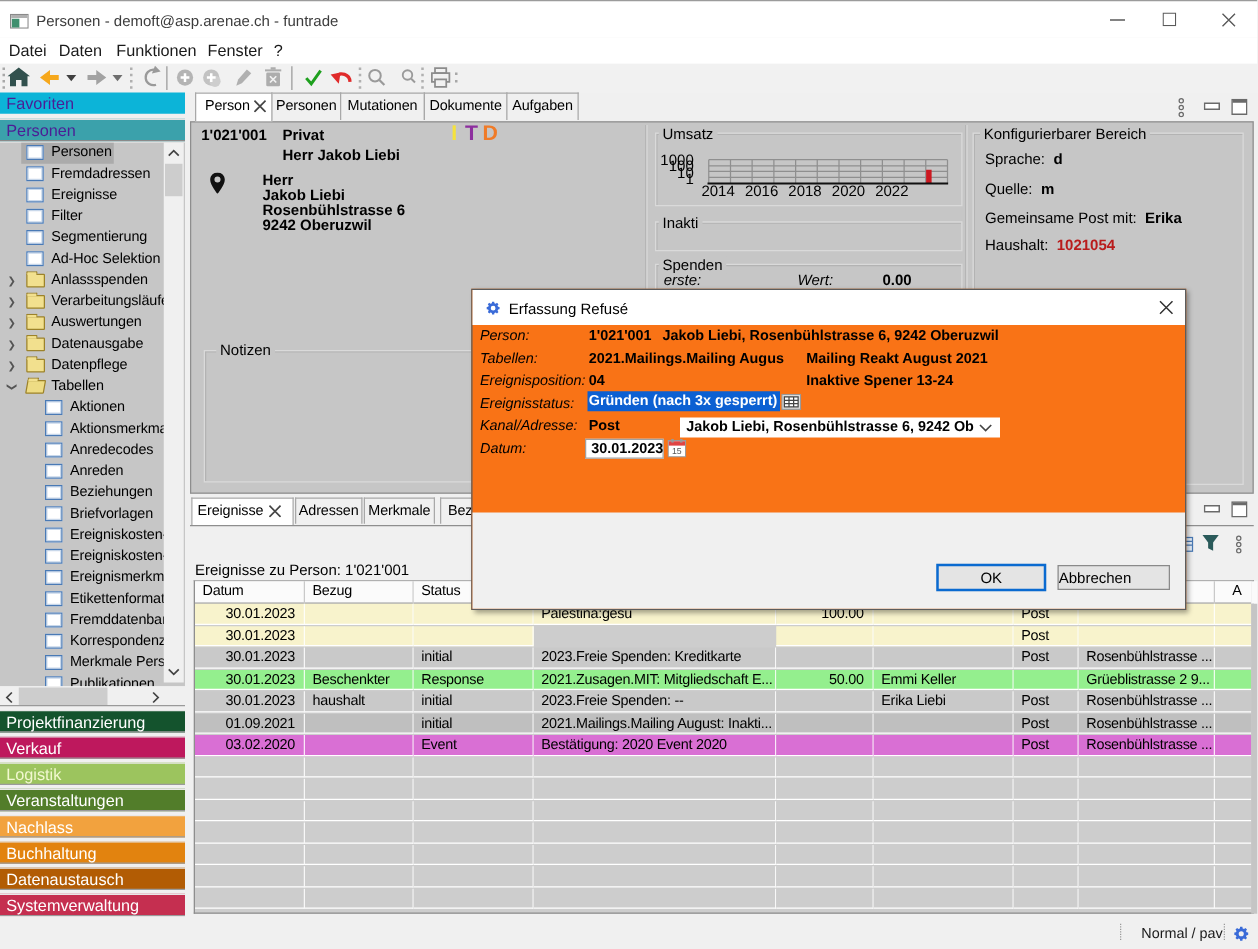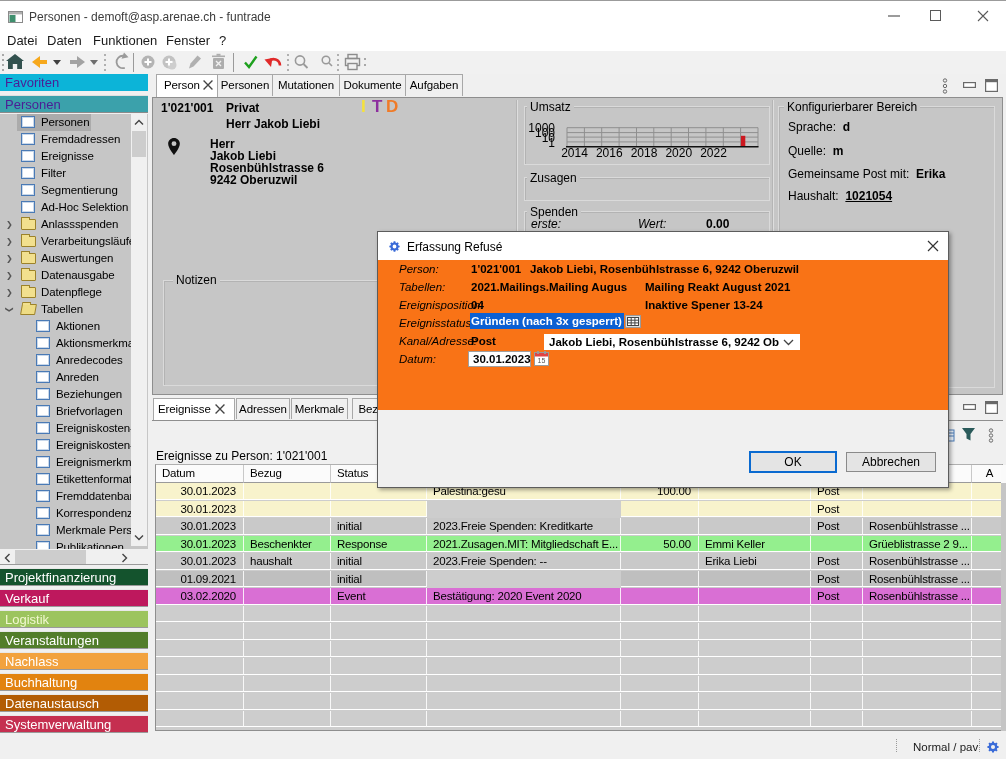--- a/index.html
+++ b/index.html
@@ -41,21 +41,21 @@
 .hd .c { background:#fbfbfb; border-right:1px solid #c9c9c9; border-bottom:1px solid #9a9a9a; height:17.5px; line-height:17px; }
 .y .c { background:#f8f3cc; }
 .g1 .c { background:#c9c9c9; }
 .g2 .c { background:#bfbfbf; }
 .gr .c { background:#94ef8e; }
 .m .c { background:#d96fd4; }
 .e .c { background:#cdcdcd; }
 
 
 #dialog { left:377px; top:231px; width:572px; height:257px; background:#f97316; border:1px solid #5c5c5c; box-shadow:2px 2px 4px rgba(0,0,0,.35); z-index:10; }
-.dlbl { position:absolute; left:21px; font-size:11.5px; line-height:14px;font-style:italic; }
+.dlbl { position:absolute; left:6px; font-size:11.5px; line-height:14px;font-style:italic; }
 .dval { position:absolute; font-size:11.5px; line-height:14px; font-weight:bold; white-space:nowrap; }
 </style>
 </head>
 <body>
 
 <div class="abs" id="titlebar">
   <svg class="abs" style="left:8px;top:10px" width="15" height="12" viewBox="0 0 15 12">
     <rect x="0.5" y="0.5" width="14" height="11" fill="#fff" stroke="#8a8a8a"></rect>
     <rect x="1" y="1" width="13" height="2.4" fill="#b0b0b0"></rect>
     <rect x="1.5" y="4" width="6" height="7" fill="#3f8f6e"></rect>
@@ -372,34 +372,34 @@
         <text x="31" y="27" text-anchor="end">1</text>
         <text x="50.5" y="37" text-anchor="middle">2014</text>
         <text x="85.3" y="37" text-anchor="middle">2016</text>
         <text x="120" y="37" text-anchor="middle">2018</text>
         <text x="154.8" y="37" text-anchor="middle">2020</text>
         <text x="189.5" y="37" text-anchor="middle">2022</text>
       </g>
     </svg>
 
     <div class="abs" style="left:371px;top:79px;width:246px;height:24px;border:1px solid #dadada;box-shadow:inset 1px 1px 0 #b3b3b3"></div>
-    <div class="abs" style="left:374px;top:73px;background:#c6c6c6;padding:0 3px">Zusagen</div>
+    <div class="abs" style="left:374px;top:73px;background:#c6c6c6;padding:0 3px">Inakti</div>
 
     <div class="abs" style="left:371px;top:113px;width:246px;height:60px;border:1px solid #dadada;box-shadow:inset 1px 1px 0 #b3b3b3"></div>
     <div class="abs" style="left:374px;top:107px;background:#c6c6c6;padding:0 3px">Spenden</div>
     <div class="abs i" style="left:378px;top:119px">erste:</div>
     <div class="abs i" style="left:485px;top:119px">Wert:</div>
     <div class="abs b" style="left:553px;top:119px">0.00</div>
 
     <div class="abs" style="left:625px;top:8px;width:217px;height:282px;border:1px solid #dadada;box-shadow:inset 1px 1px 0 #b3b3b3"></div>
     <div class="abs" style="left:631px;top:2px;background:#c6c6c6;padding:0 3px">Konfigurierbarer Bereich</div>
     <div class="abs" style="left:635px;top:21.5px">Sprache:&nbsp; <b>d</b></div>
     <div class="abs" style="left:635px;top:45.5px">Quelle:&nbsp; <b>m</b></div>
     <div class="abs" style="left:635px;top:68.5px">Gemeinsame Post mit:&nbsp; <b>Erika</b></div>
-    <div class="abs" style="left:635px;top:90.5px">Haushalt:&nbsp; <a class="b" style="color:#000000;text-decoration:underline">1021054</a></div>
+    <div class="abs" style="left:635px;top:90.5px">Haushalt:&nbsp; <a class="b" style="color:#b91c1c;">1021054</a></div>
   </div>
 </div>
 
 <div class="abs" id="bottompanel" style="left:152px;top:398px;width:851px;height:335px">
 
   <div class="abs tab active" style="left:1px;width:82px;height:22px;text-align:left;padding-left:4px">Ereignisse</div>
   <svg class="abs" style="left:63px;top:6px;z-index:4" width="10" height="10" viewBox="0 0 9 9">
       <path d="M0.5 0.5 L8.5 8.5 M8.5 0.5 L0.5 8.5" stroke="#444" stroke-width="1.2"></path>
     </svg>
   <div class="abs tab" style="left:84px;width:54px;height:21px">Adressen</div>
@@ -494,20 +494,21 @@
         <span class="c c5"></span>
         <span class="c c6">Erika Liebi</span>
         <span class="c c7">Post</span>
         <span class="c c8">Rosenbühlstrasse ...</span>
         <span class="c c9"></span>
       </div>
     <div class="trow g2" style="top:105.5px">
         <span class="c c1 cr">01.09.2021</span>
         <span class="c c2"></span>
         <span class="c c3">initial</span>
+        <span class="c c4">2021.Mailings.Mailing August: Inakti...</span>
         <span class="c c5"></span>
         <span class="c c6"></span>
         <span class="c c7">Post</span>
         <span class="c c8">Rosenbühlstrasse ...</span>
         <span class="c c9"></span>
       </div>
     <div class="trow m" style="top:123px">
         <span class="c c1 cr">03.02.2020</span>
         <span class="c c2"></span>
         <span class="c c3">Event</span>
@@ -652,14 +653,14 @@
   <div class="dval" style="left:95px;top:120px">30.01.2023</div>
   <svg class="abs" style="left:156px;top:119px" width="15" height="15" viewBox="0 0 15 15">
       <rect x="0.5" y="1.5" width="14" height="13" fill="#fff" stroke="#9a9a9a"></rect>
       <rect x="1" y="2" width="13" height="3.5" fill="#e04343"></rect>
       <rect x="3" y="0" width="2" height="3" fill="#999"></rect>
       <rect x="10" y="0" width="2" height="3" fill="#999"></rect>
       <text x="7.5" y="12" font-size="7" text-anchor="middle" fill="#555">15</text>
     </svg>
 
   <div class="abs" style="left:371px;top:219px;width:88px;height:22px;background:#e4e4e4;border:2px solid #0a6ad0;text-align:center;line-height:18px;font-size:12px">OK</div>
-  <div class="abs" style="left:468px;top:220px;width:90px;height:20px;background:#e4e4e4;border:1px solid #8a8a8a;text-align:center;line-height:18px;font-size:12px">Abbrechen</div>
+  <div class="abs" style="left:468px;top:220px;width:90px;height:20px;background:#e4e4e4;border:1px solid #8a8a8a;text-align:left;line-height:18px;font-size:12px">Abbrechen</div>
 </div>
 
 </body></html>

